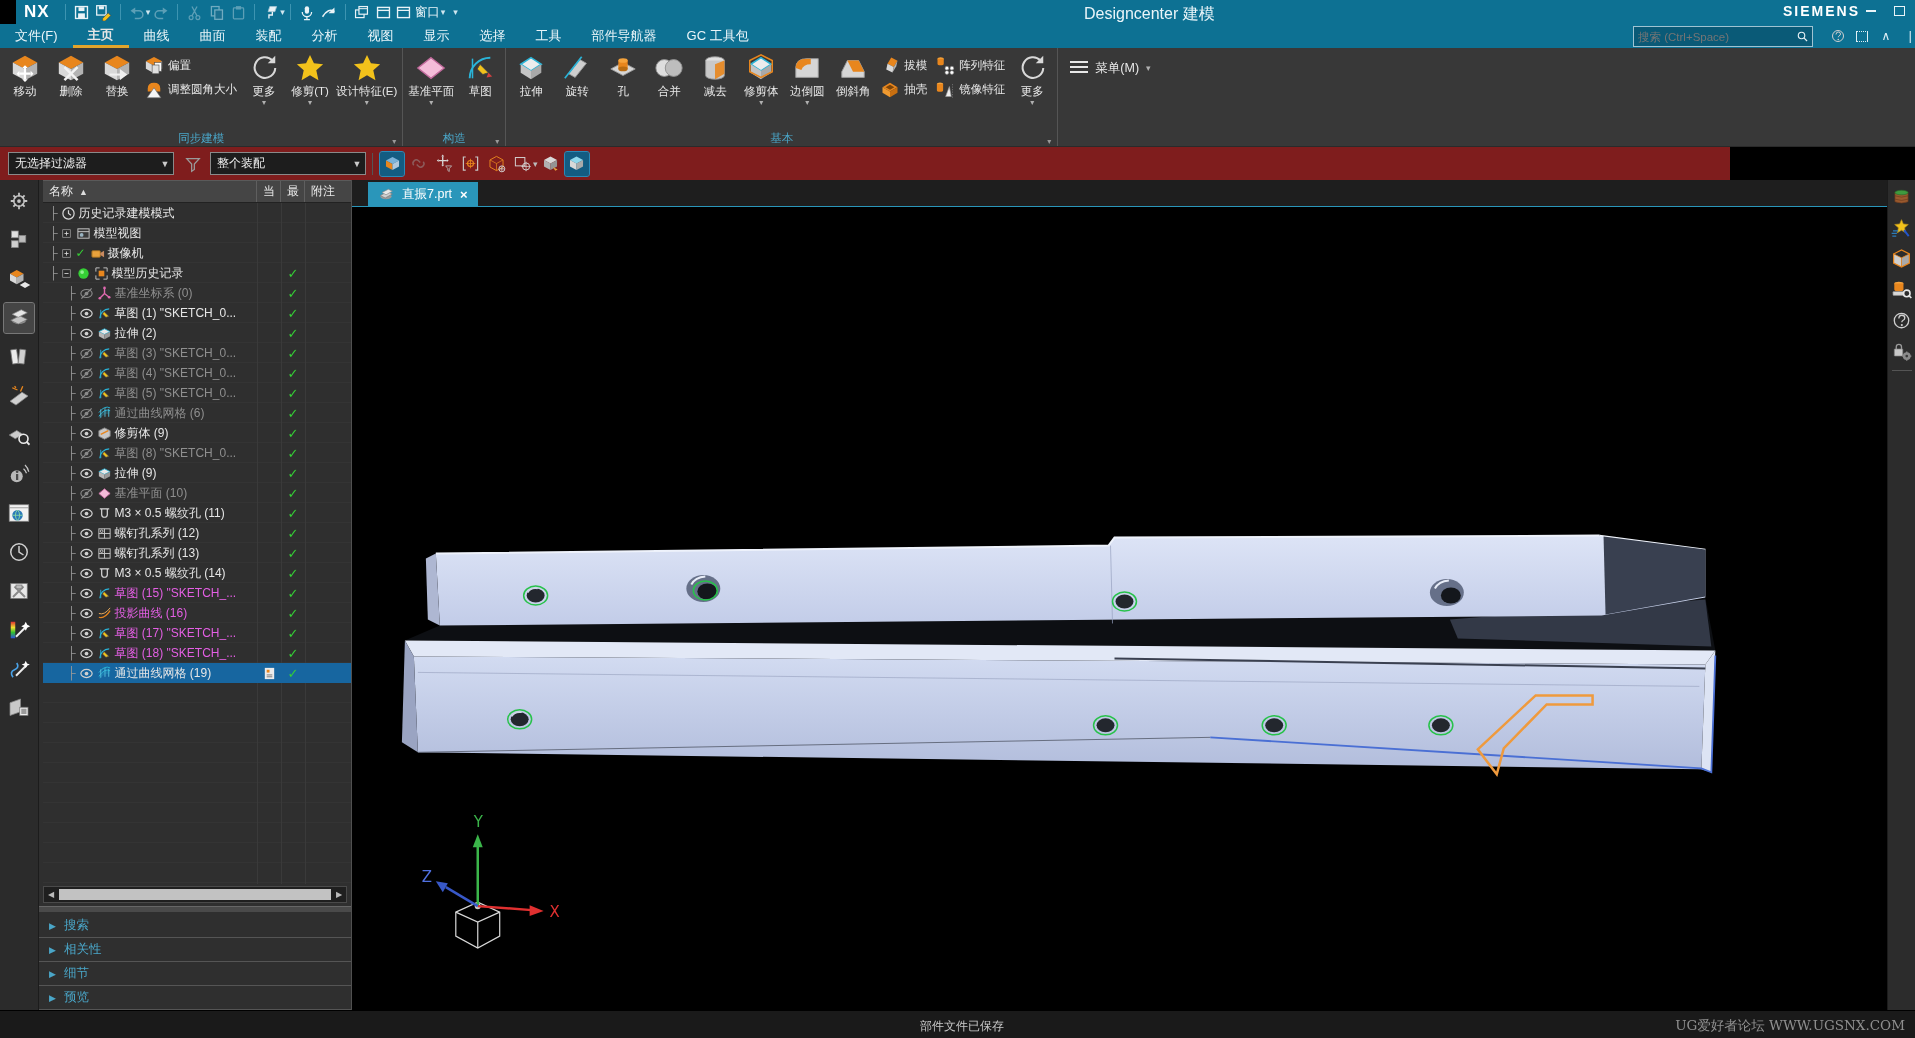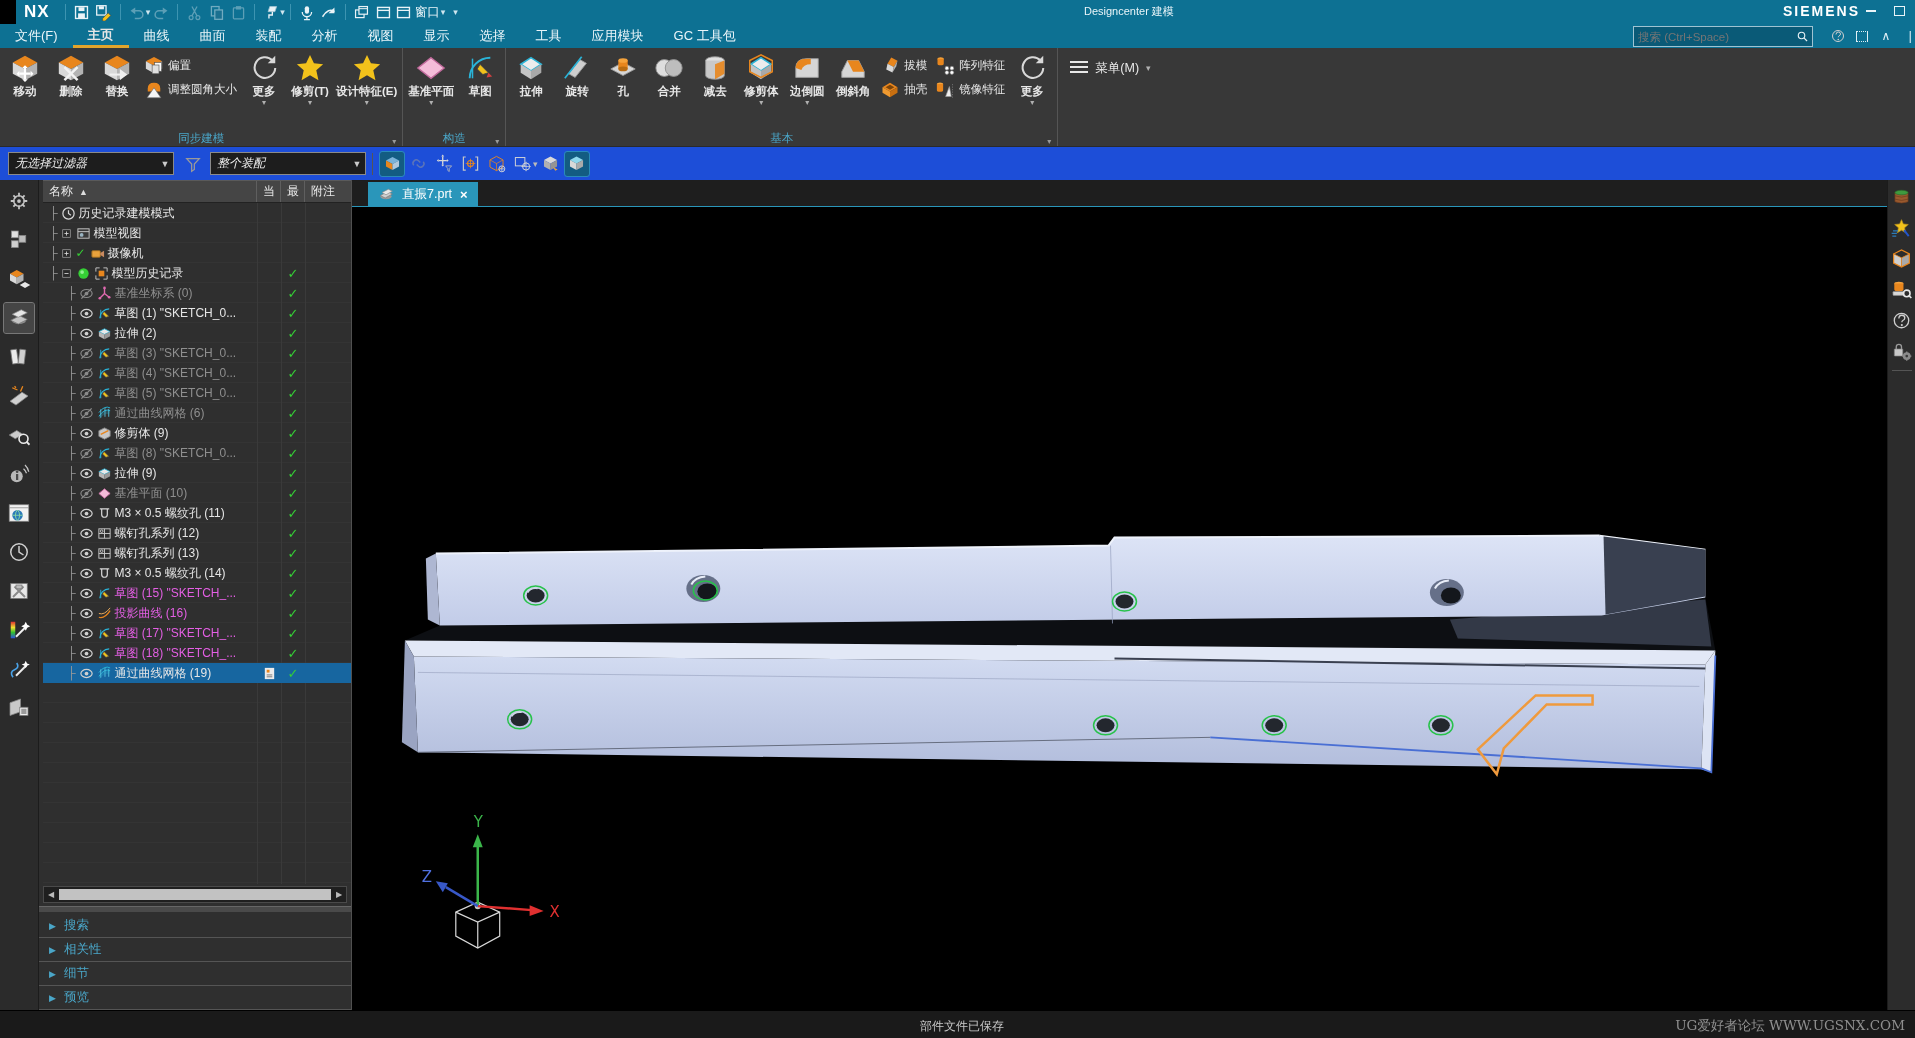--- a/index.html
+++ b/index.html
@@ -9,21 +9,21 @@
   .abs{position:absolute;}
   
   #titlebar{left:16px;top:0;width:1915px;height:24px;background:#0d7193;display:flex;align-items:center;}
   #nxlogo{font-weight:bold;font-size:17px;color:#fff;padding:0 10px 0 8px;letter-spacing:1px;}
   .qsep{width:1px;height:16px;background:#3d94b1;margin:0 5px;}
   .qbtn{width:22px;height:20px;display:flex;align-items:center;justify-content:center;border-radius:2px;}
   .qbtn svg{width:17px;height:17px;}
   .qbtn.dim{opacity:.45;}
   .qcaret{color:#cfe6ef;font-size:9px;margin-left:-2px;}
   #win-menu-label{color:#eaf5f9;font-size:12.5px;margin:16px 3px;text-align:right;}
-  #title-text{position:absolute;left:1068px;top:4px;color:#eaf5f9;font-size:11px;}
+  #title-text{position:absolute;left:1068px;top:4px;color:#eaf5f9;font-size:16px;}
   #brand{position:absolute;left:1767px;top:3px;color:#fff;font-weight:bold;letter-spacing:2px;font-size:14px;}
   .winctl{position:absolute;top:0;width:26px;height:22px;color:#eaf5f9;display:flex;align-items:center;justify-content:center;font-size:13px;}
   #btn-min{left:1842px;} #btn-max{left:1870px;} #btn-close{left:1898px;font-size:15px;}
   #btn-min i{display:block;width:10px;height:2px;background:#eaf5f9;}
   #btn-max i{display:block;width:9px;height:8px;border:1.5px solid #eaf5f9;}
   
   #menurow{left:0;top:24px;width:1915px;height:24px;background:#0d7193;display:flex;align-items:stretch;}
   .mitem{padding:0 15px;display:flex;align-items:center;color:#eaf5f9;font-size:13px;}
   .mitem.active{color:#e5e5e5;border-bottom:3px solid #e2a52c;font-weight:bold;}
   #searchwrap{position:absolute;left:1633px;top:2px;width:178px;height:19px;background:#0a5a77;border:1px solid #9fc3d2;display:flex;align-items:center;}
@@ -31,32 +31,32 @@
   #searchwrap svg{width:13px;height:13px;margin-right:3px;}
   .mtool{position:absolute;top:2px;color:#dff0f6;font-size:12px;width:20px;height:20px;display:flex;align-items:center;justify-content:center;}
   #mt-help{left:1828px;} #mt-full{left:1852px;} #mt-up{left:1876px;} #mt-pin{left:1900px;}
   #mt-full i{width:10px;height:9px;border:1.5px solid #dff0f6;border-top-style:dotted;border-bottom-style:dotted;display:block;}
   
   #ribbon{left:0;top:48px;width:1915px;height:98px;background:#383838;display:flex;border-bottom:1px solid #2a2a2a;}
   .rgroup{display:flex;flex-direction:column;border-right:1px solid #555;padding:2px 2px 0 2px;}
   .rrow{display:flex;flex:1;align-items:flex-start;}
   .rbig{display:flex;flex-direction:column;align-items:center;justify-content:flex-start;min-width:46px;padding:2px 3px;background:none;border:0;color:#e8e8e8;font:11.5px "Liberation Sans","DejaVu Sans",sans-serif;}
   .rbig svg{width:30px;height:30px;margin:1px 0 2px;}
-  .rbig .lbl{white-space:nowrap;line-height:13px;font-weight:bold;}
+  .rbig .lbl{white-space:nowrap;line-height:13px;}
   .caret{color:#b0b0b0;font-size:8px;line-height:8px;margin-top:1px;}
   .rstack{display:flex;flex-direction:column;justify-content:flex-start;padding-top:3px;}
   .rsmall{display:flex;align-items:center;gap:4px;background:none;border:0;color:#e8e8e8;font:11.5px "Liberation Sans","DejaVu Sans",sans-serif;padding:2px 4px;white-space:nowrap;}
   .rsmall svg{width:20px;height:20px;}
   .rlabel{height:19px;display:flex;align-items:flex-end;justify-content:center;color:#4aa6c8;font-size:11.5px;position:relative;}
   .rlabel .gcaret{position:absolute;right:4px;color:#9a9a9a;font-size:8px;}
   #menu-btn{display:flex;align-items:flex-start;padding:10px 12px;gap:7px;}
   #menu-btn .burger i{display:block;width:18px;height:2px;background:#e8e8e8;margin:3px 0;}
   #menu-btn .lbl{font-size:12.5px;color:#e8e8e8;margin-top:2px;}
   
-  #selbar{left:0;top:147px;width:1915px;height:33px;background:#1d4ed8;display:flex;align-items:center;border-bottom:1px solid #1d1d1d;font-style:italic;}
+  #selbar{left:0;top:147px;width:1730px;height:33px;background:#7f1d1d;display:flex;align-items:center;border-bottom:1px solid #1d1d1d;}
   .combo{height:21px;background:#1d1d1d;border:1px solid #8a8a8a;display:flex;align-items:center;color:#f0f0f0;font-size:12px;padding-left:6px;}
   .combo .cv{flex:1;}
   .combo .ca{width:16px;color:#ccc;font-size:9px;text-align:center;}
   #combo-filter{width:158px;margin-left:8px;}
   #combo-scope{width:148px;}
   #selbar .sep{width:1px;height:22px;background:#555;margin:0 6px;}
   .sbtool{width:24px;height:24px;margin:0 1px;display:flex;align-items:center;justify-content:center;border-radius:2px;}
   .sbtool svg{width:19px;height:19px;}
   .sbtool.active{background:#135c82;outline:1px solid #2a8ab8;}
   .sbtool.dim{opacity:.5;}
@@ -644,21 +644,21 @@
       <span class="mitem">文件(F)</span>
       <span class="mitem active">主页</span>
       <span class="mitem">曲线</span>
       <span class="mitem">曲面</span>
       <span class="mitem">装配</span>
       <span class="mitem">分析</span>
       <span class="mitem">视图</span>
       <span class="mitem">显示</span>
       <span class="mitem">选择</span>
       <span class="mitem">工具</span>
-      <span class="mitem">应用模块</span>
+      <span class="mitem">部件导航器</span>
       <span class="mitem">GC 工具包</span>
     </span>
   <span id="searchwrap">
     <input placeholder="搜索 (Ctrl+Space)" style="">
     <svg>
         <use href="#q-magnify"></use>
       </svg>
   </span>
   <span class="mtool" id="mt-help">
     <svg width="16" height="16" viewBox="0 0 32 32">

